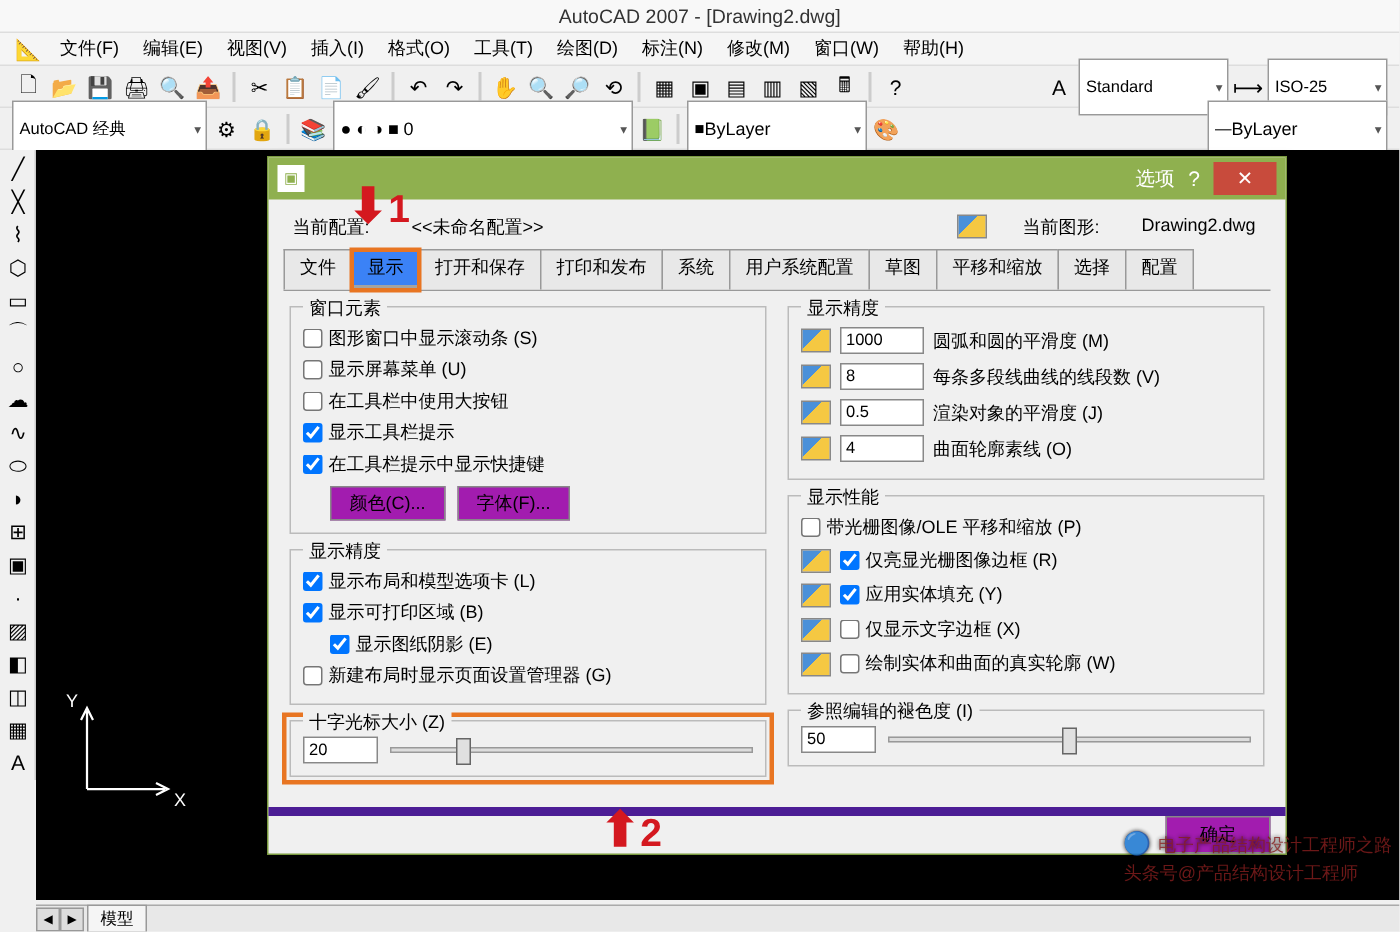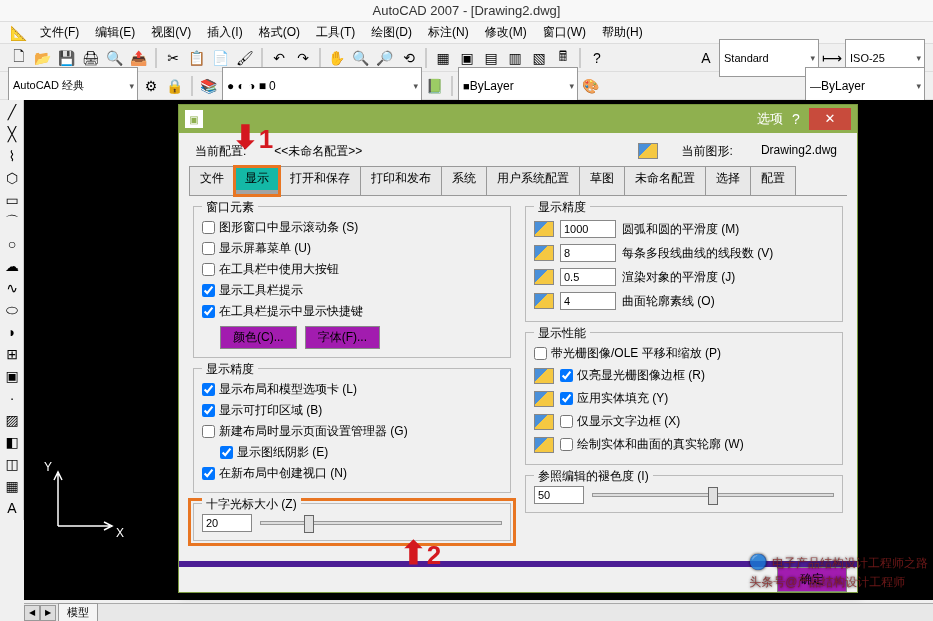--- a/index.html
+++ b/index.html
@@ -24,21 +24,21 @@
 .dlg-title{height:28px;background:#8fb04f;display:flex;align-items:center;padding:0 6px;color:#fff}
 .dlg-title-icon{width:18px;height:18px;background:#fff;margin-right:6px;display:inline-flex;align-items:center;justify-content:center;font-size:10px;color:#8fb04f}
 .dlg-title-text{flex:1;text-align:right;font-size:13px}
 .dlg-help{width:26px;text-align:center;cursor:pointer;color:#fff;font-size:14px}
 .dlg-close{width:42px;height:22px;background:#c84b3c;color:#fff;text-align:center;line-height:22px;cursor:pointer;font-size:13px}
 .dlg-body{padding:6px 10px 10px}
 .cfg-row{display:flex;align-items:flex-start;gap:24px;padding:4px 6px;font-size:12px}
 .cfg-val{padding:0 4px}
 .tabstrip{display:flex;border-bottom:1px solid #999;margin-top:2px}
 .tab{padding:3px 10px;border:1px solid #999;border-bottom:none;background:#e8e8e8;margin-right:-1px;cursor:pointer;font-size:12px;position:relative}
-.tab.active{background:#14b8a6;z-index:2;border-bottom:6px solid #a3a3a3;margin-bottom:-1px}
+.tab.active{background:#3b82f6;z-index:2;border-bottom:4px solid #a3a3a3;margin-bottom:-1px}
 .tab.hl{outline:3px solid #e87522;outline-offset:-2px}
 .tab-content{padding:10px 4px;display:flex;gap:14px}
 .col{flex:1;display:flex;flex-direction:column;gap:10px}
 .group{border:1px solid #bbb;padding:10px 8px 8px;position:relative}
 .group-title{position:absolute;top:-8px;left:8px;background:#f0f0f0;padding:0 4px;font-size:12px}
 .chk-row{display:flex;align-items:center;gap:4px;padding:2px 0;font-size:12px}
 .chk{width:13px;height:13px}
 .indent{margin-left:18px}
 .btn{padding:2px 12px;border:1px solid #888;background:#a21caf;cursor:pointer;font-size:12px}
 .btn-row{display:flex;gap:8px;padding:4px 0 0 18px}
@@ -187,21 +187,21 @@
       <span class="cfg-val">Drawing2.dwg</span>
     </div>
     <div class="tabstrip">
       <div class="tab">文件</div>
       <div class="tab active hl">显示</div>
       <div class="tab">打开和保存</div>
       <div class="tab">打印和发布</div>
       <div class="tab">系统</div>
       <div class="tab">用户系统配置</div>
       <div class="tab">草图</div>
-      <div class="tab">未命名配置</div>
+      <div class="tab">平移和缩放</div>
       <div class="tab">选择</div>
       <div class="tab">配置</div>
     </div>
 
     <div class="tab-content">
       <div class="col">
         <div class="group">
           <span class="group-title">窗口元素</span>
           <label class="chk-row">
               <input type="checkbox" class="chk" style="">
@@ -232,31 +232,27 @@
         <div class="group">
           <span class="group-title">显示精度</span>
           <label class="chk-row">
               <input type="checkbox" class="chk" checked="" style="">
               <span>显示布局和模型选项卡 (L)</span>
             </label>
           <label class="chk-row">
               <input type="checkbox" class="chk" checked="" style="">
               <span>显示可打印区域 (B)</span>
             </label>
+          <label class="chk-row indent">
+              <input type="checkbox" class="chk" checked="" style="">
+              <span>显示图纸阴影 (E)</span>
+            </label>
           <label class="chk-row">
               <input type="checkbox" class="chk" style="">
               <span>新建布局时显示页面设置管理器 (G)</span>
-            </label>
-          <label class="chk-row indent">
-              <input type="checkbox" class="chk" checked="" style="">
-              <span>显示图纸阴影 (E)</span>
-            </label>
-          <label class="chk-row">
-              <input type="checkbox" class="chk" checked="" style="">
-              <span>在新布局中创建视口 (N)</span>
             </label>
         </div>
 
         <div class="group hl-box">
           <span class="group-title">十字光标大小 (Z)</span>
           <div class="slider-group">
             <input class="slider-input" value="20" style="">
             <div class="slider-track">
                 <div class="slider-thumb" style="left:18%"></div>
               </div>

